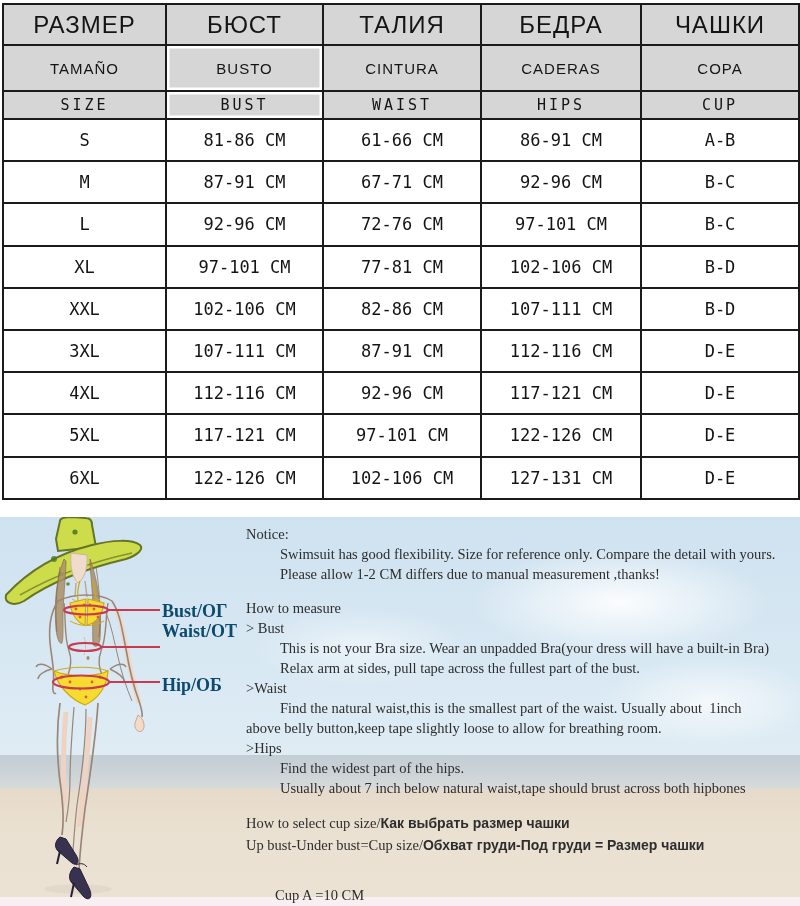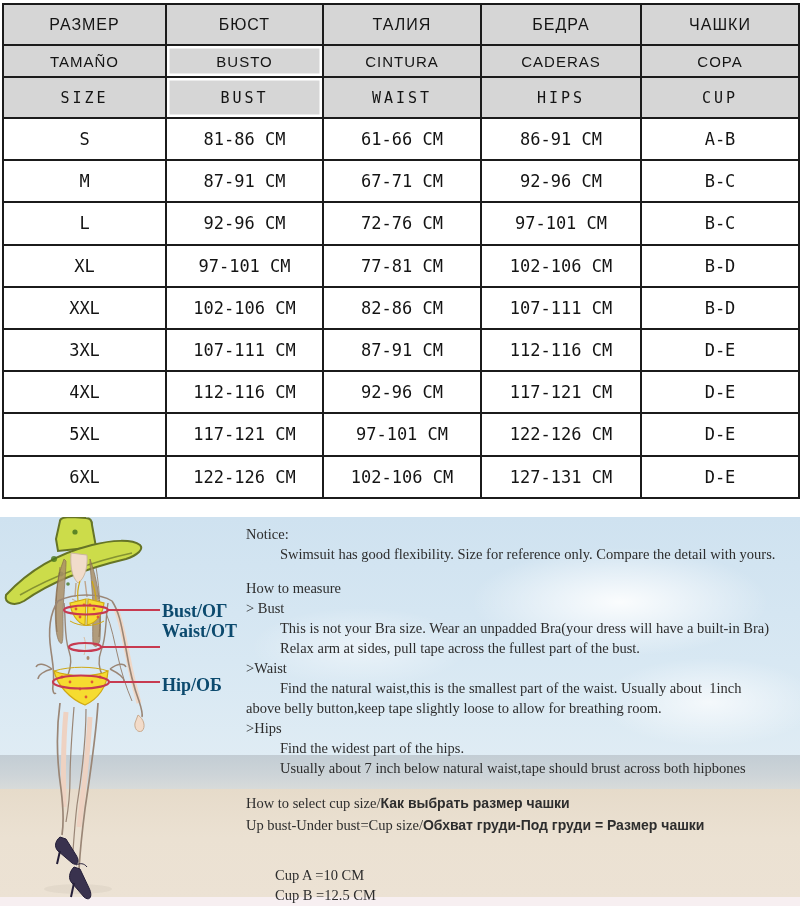--- a/index.html
+++ b/index.html
@@ -9,23 +9,23 @@
   
   table.size-table {
     position:absolute; top:3px; left:2px; width:796px;
     border-collapse:collapse; table-layout:fixed; text-align:center;
   }
   table.size-table td {
     border:2px solid #1b1b1b; color:#141414; vertical-align:middle;
     overflow:hidden; white-space:nowrap;
   }
   tr.hr td { background:#d6d6d6; }
-  tr.hr1 { height:41px; } tr.hr1 td { font-size:16px; letter-spacing:1px; font-family:"Liberation Sans", sans-serif; }
-  tr.hr2 { height:32px;margin-top:30px; } tr.hr2 td { font-size:15px; letter-spacing:1px; font-family:"Liberation Sans", sans-serif; }
-  tr.hr3 { height:41px; } tr.hr3 td { font-size:15px; letter-spacing:3px; font-family:"DejaVu Sans Mono", monospace; }
+  tr.hr1 { height:41px; } tr.hr1 td { font-size:24px; letter-spacing:1px; font-family:"Liberation Sans", sans-serif; }
+  tr.hr2 { height:46px;margin-top:30px; } tr.hr2 td { font-size:15px; letter-spacing:1px; font-family:"Liberation Sans", sans-serif; }
+  tr.hr3 { height:28px; } tr.hr3 td { font-size:15px; letter-spacing:3px; font-family:"DejaVu Sans Mono", monospace; }
   tr.dr  { height:42.2px; } tr.dr td { background:#ffffff; font-size:17px; font-family:"DejaVu Sans Mono", monospace; }
   td.wgap { box-shadow: inset 0 0 0 2.5px #ffffff; }
 
   
   .beach { position:absolute; top:517px; left:0; width:800px; height:389px; overflow:hidden; }
   .sky  { position:absolute; top:0; left:0; width:800px; height:240px;
           background:linear-gradient(180deg,#cfe2f0 0%,#d8e8f3 60%,#dfecf4 100%); }
   .cloud { position:absolute; border-radius:50%; }
   .cloud.c1 { left:470px; top:30px;  width:300px; height:110px; background:radial-gradient(ellipse at center, rgba(255,255,255,.9) 0%, rgba(255,255,255,0) 70%); }
   .cloud.c2 { left:600px; top:140px; width:220px; height:90px;  background:radial-gradient(ellipse at center, rgba(255,255,255,.7) 0%, rgba(255,255,255,0) 70%); }
@@ -250,20 +250,21 @@
       </g>
     </svg>
 
     <div class="measure-label ml-bust">Bust/ОГ</div>
     <div class="measure-label ml-waist">Waist/ОТ</div>
     <div class="measure-label ml-hip">Hip/ОБ</div>
 
     <div class="notes">
       <div class="nline">Notice:</div>
       <div class="nline ind">Swimsuit has good flexibility. Size for reference only. Compare the detail with yours.</div>
+      <div class="nline ind">Please allow 1-2 CM differs due to manual measurement ,thanks!</div>
       <div class="nline gap-lg">How to measure</div>
       <div class="nline">&gt; Bust</div>
       <div class="nline ind">This is not your Bra size. Wear an unpadded Bra(your dress will have a built-in Bra)</div>
       <div class="nline ind">Relax arm at sides, pull tape across the fullest part of the bust.</div>
       <div class="nline">&gt;Waist</div>
       <div class="nline ind">Find the natural waist,this is the smallest part of the waist. Usually about  1inch</div>
       <div class="nline">above belly button,keep tape slightly loose to allow for breathing room.</div>
       <div class="nline">&gt;Hips</div>
       <div class="nline ind">Find the widest part of the hips.</div>
       <div class="nline ind">Usually about 7 inch below natural waist,tape should brust across both hipbones</div>

